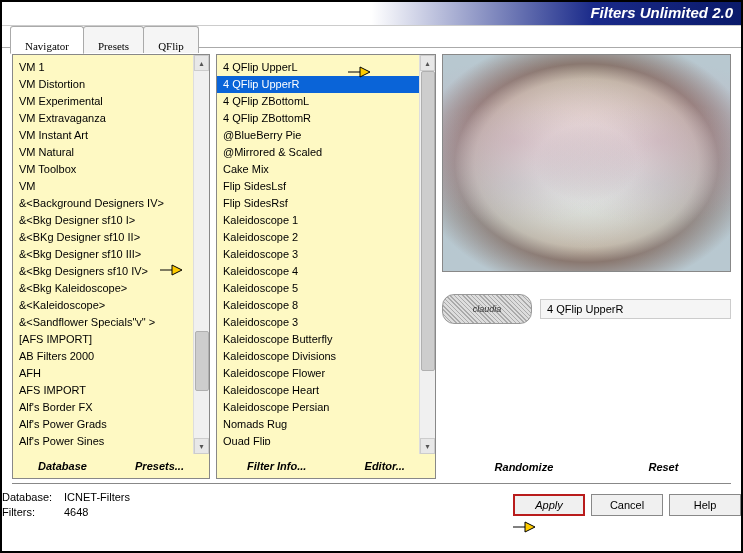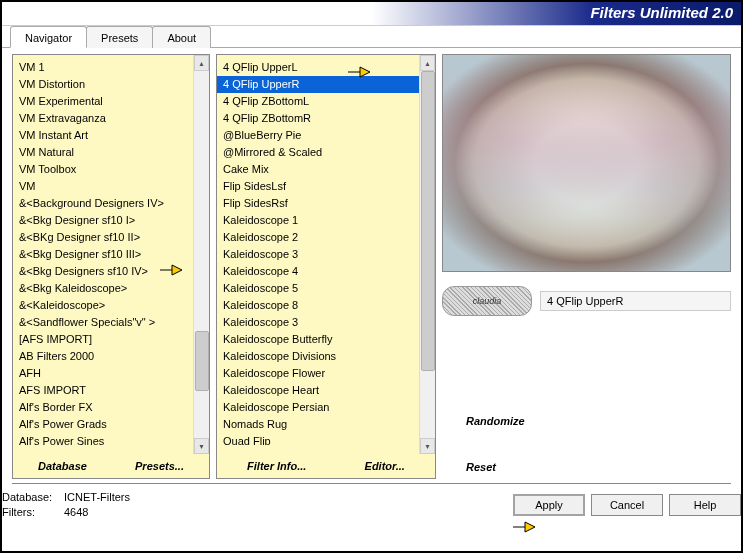--- a/index.html
+++ b/index.html
@@ -2,29 +2,29 @@
 <html><head>
 <meta charset="utf-8">
 <style>
 * { box-sizing: border-box; margin: 0; padding: 0; }
 body { font-family: Tahoma, Arial, sans-serif; font-size: 11px; background: #fff; width: 743px; height: 553px; overflow: hidden; position: relative; border: 2px solid #000; }
 
 .titlebar { height: 24px; background: linear-gradient(to right, #fff 0%, #fff 50%, #1a2a8a 80%, #0a1a6a 100%); border-bottom: 1px solid #ccc; position: relative; }
 .title-text { position: absolute; right: 8px; top: 2px; font-size: 15px; font-weight: bold; font-style: italic; color: #fff; }
 
 .tabs { display: flex; background: #fff; padding-left: 8px; height: 22px; }
-.tab { padding: 5px 14px; border: 1px solid #aaa; border-bottom: none; background: #f5f5f5; margin-right: -1px; font-size: 11px; cursor: pointer; border-top-left-radius: 3px; border-top-right-radius: 3px; }
+.tab { padding: 13px 14px; border: 1px solid #aaa; border-bottom: none; background: #f5f5f5; margin-right: -1px; font-size: 11px; cursor: pointer; border-top-left-radius: 3px; border-top-right-radius: 3px; font-family: Liberation Serif, serif; }
 .tab.active { background: #fff; border-bottom: 1px solid #fff; position: relative; z-index: 1; }
 
 .content { display: flex; padding: 6px 10px 4px 10px; height: 436px; gap: 6px; border-top: 1px solid #aaa; margin-top: -1px; }
 
 .panel { border: 1px solid #888; background: #fef9c3; display: flex; flex-direction: column; position: relative; }
 .panel-left { width: 198px; }
 .panel-mid { width: 220px; }
-.panel-right { flex: 1; border: none; display: flex; flex-direction: column; gap: 12px; }
+.panel-right { flex: 1; border: none; display: flex; flex-direction: column; gap: 20px; }
 
 .list-box { flex: 1; overflow: hidden; position: relative; }
 .list-items { padding: 4px 0; overflow: hidden; height: 390px; }
 .list-item { padding: 1px 6px; white-space: nowrap; font-size: 11px; line-height: 15px; cursor: default; }
 .list-item.selected { background: #0a64d8; color: #fff; }
 
 .scrollbar-v { position: absolute; right: 0; top: 0; bottom: 0; width: 16px; background: #f0f0f0; border-left: 1px solid #ddd; }
 .scroll-btn { height: 16px; background: #e8e8e8; border: 1px solid #ccc; display: flex; align-items: center; justify-content: center; font-size: 8px; color: #555; }
 .scroll-thumb { background: #cdcdcd; border: 1px solid #b0b0b0; width: 14px; margin: 0 auto; border-radius: 2px; }
 
@@ -46,42 +46,42 @@
 
 .right-empty { flex: 1; }
 
 .divider { height: 1px; background: #888; margin: 0 10px; }
 
 .footer { padding: 6px 0; display: flex; justify-content: space-between; align-items: center; }
 .footer-left { font-size: 11px; line-height: 15px; }
 .footer-left .label { display: inline-block; width: 62px; }
 .footer-btns { display: flex; gap: 6px; }
 .win-btn { width: 72px; height: 22px; border: 1px solid #888; background: #f0f0f0; font-size: 11px; cursor: pointer; display: flex; align-items: center; justify-content: center; }
-.win-btn.primary { border: 2px solid #a3a3a3; }
+.win-btn.primary { border: 2px solid #b91c1c; font-style: italic; }
 
 .pointer { position: absolute; width: 28px; height: 20px; z-index: 50; pointer-events: none; }
 .pointer svg { width: 100%; height: 100%; }
 
-.controls-bottom-row { display: flex; justify-content: flex-end; gap: 30px; padding: 4px 20px; flex-direction: column; }
+.controls-bottom-row { display: flex; justify-content: flex-end; gap: 30px; padding: 4px 20px; }
 .panel-right .controls-bottom-row { justify-content: space-around; }
 
 .tabs-wrapper { position: relative; }
 </style>
 </head>
 <body>
 
 <div class="titlebar">
   <span class="title-text">Filters Unlimited 2.0</span>
 </div>
 
 <div class="tabs-wrapper">
 <div class="tabs">
   <div class="tab active">Navigator</div>
   <div class="tab">Presets</div>
-  <div class="tab">About</div>
+  <div class="tab">QFlip</div>
 </div>
 
 <div class="content">
 
   <div class="panel panel-left">
     <div class="list-box">
       <div class="list-items">
         <div class="list-item">VM 1</div>
         <div class="list-item">VM Distortion</div>
         <div class="list-item">VM Experimental</div>

